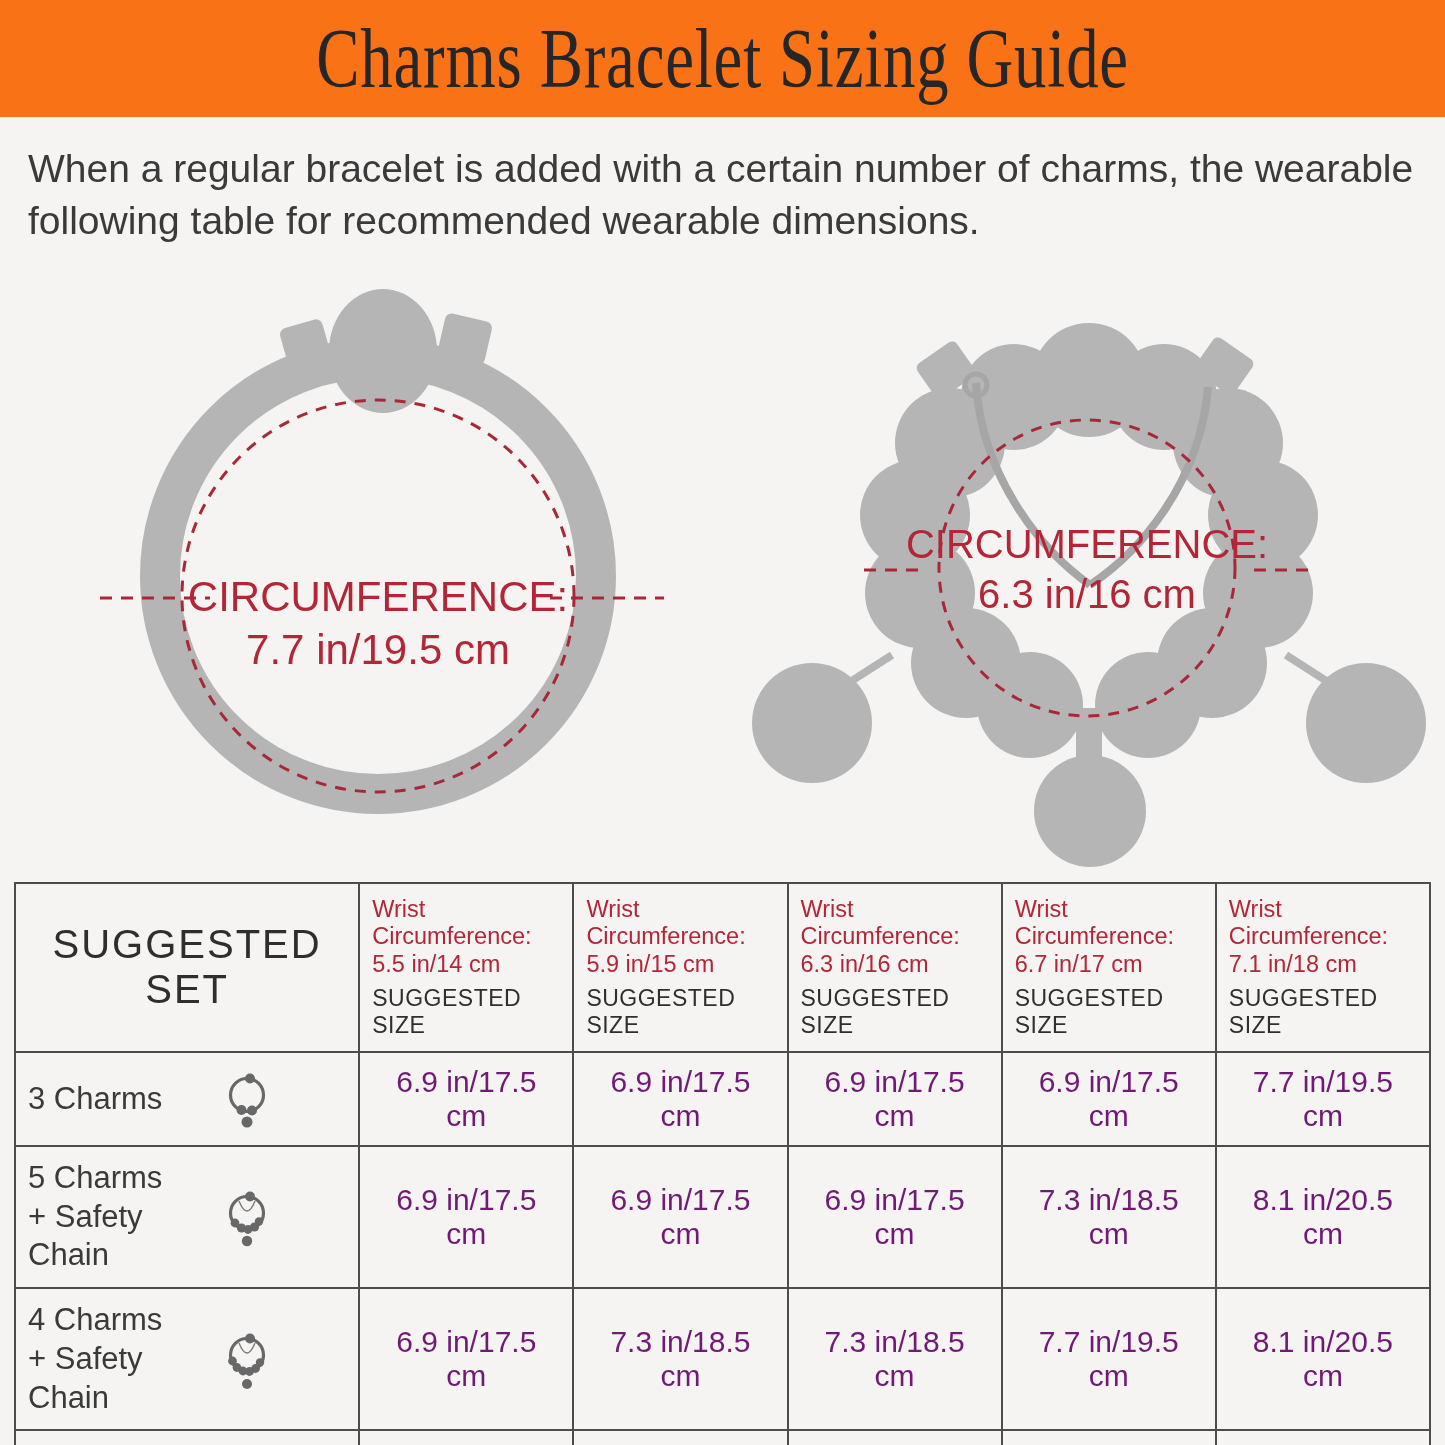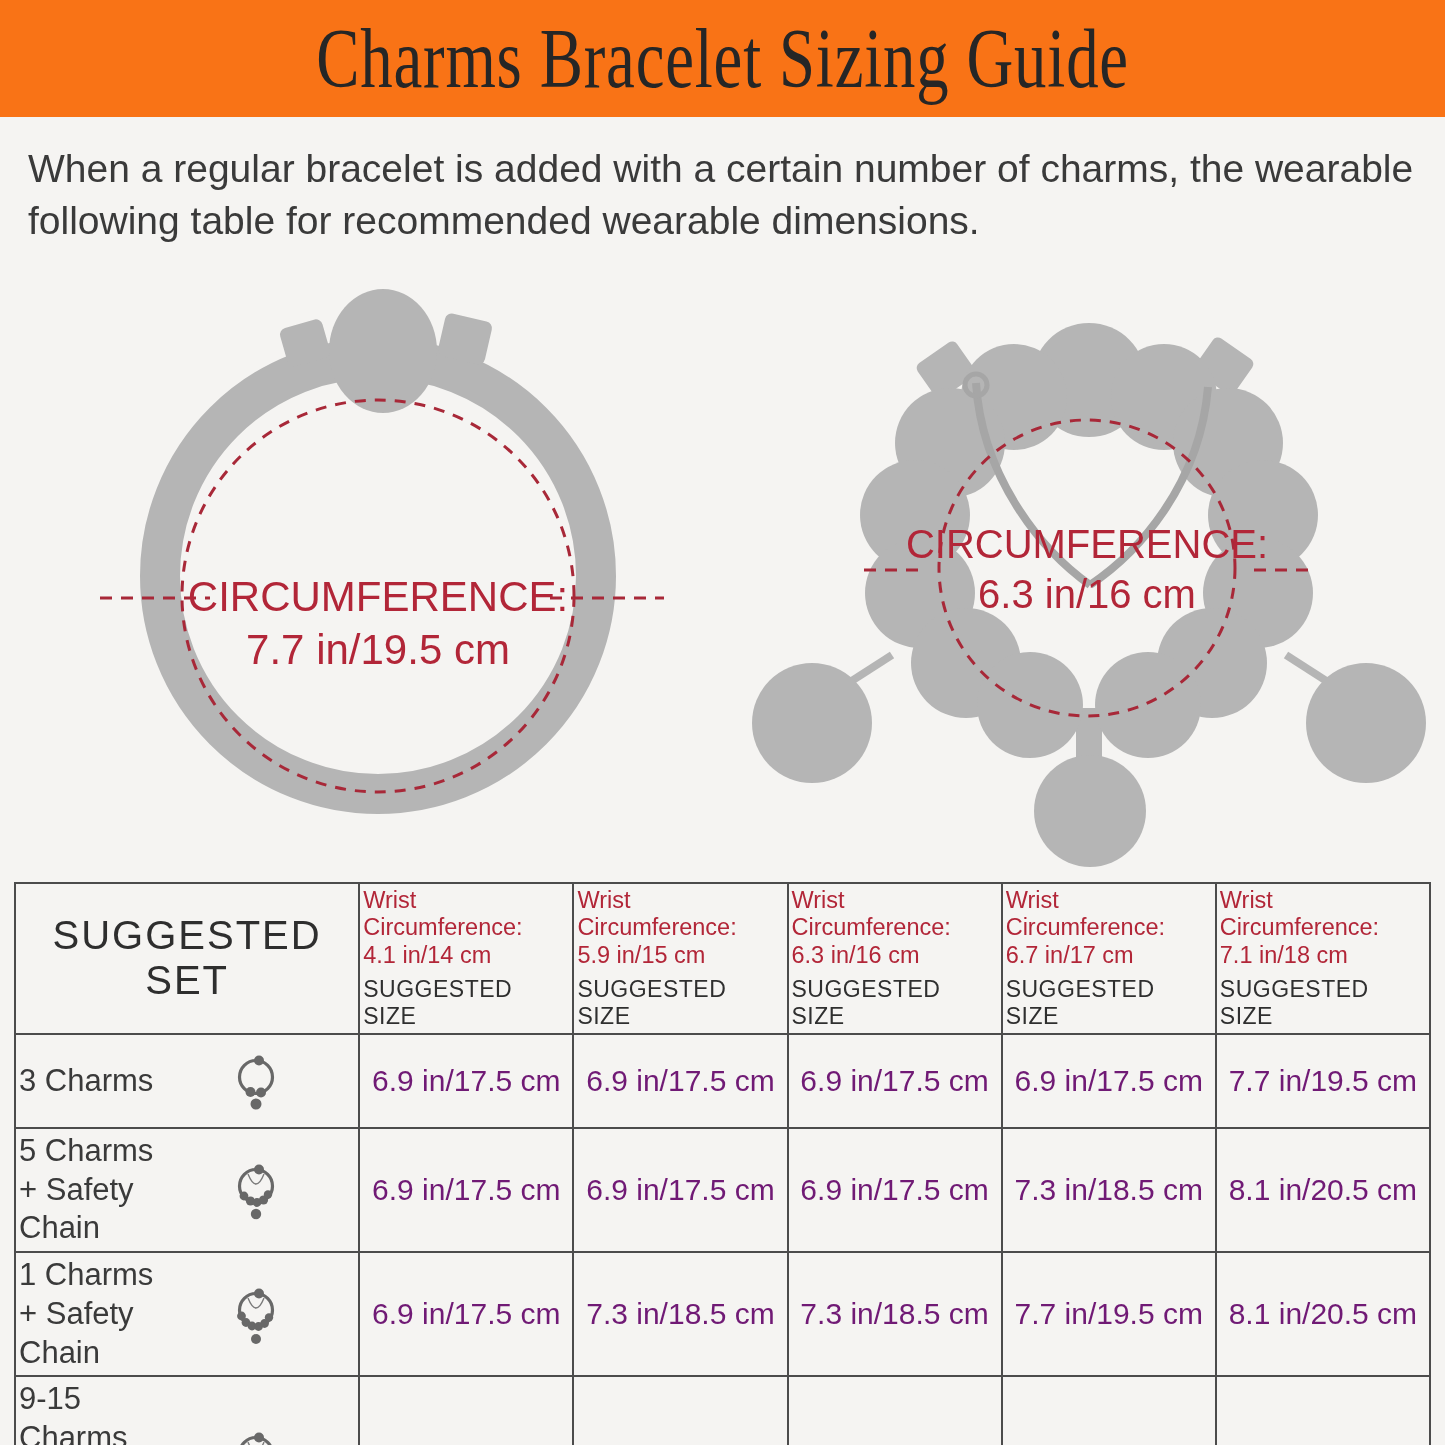--- a/index.html
+++ b/index.html
@@ -49,21 +49,21 @@
     border-collapse:collapse;
     table-layout:fixed;
     margin:9px 14px 0 14px;
     width:1417px;
     background:#f5f4f2;
   }
   table.size-table col.c-set{width:344px;}
   table.size-table col.c-val{width:214px;}
   table.size-table td,table.size-table th{
     border:2px solid #4c4c4c;
-    padding:3px;
+    padding:12px;
     vertical-align:middle;
     margin-left:38px;
   }
   th.set-header{
     font-weight:400;
     font-size:40px;
     letter-spacing:2px;
     color:#2e2e2e;
     text-align:center;
     height:107px;
@@ -173,21 +173,21 @@
       <col class="c-val">
       <col class="c-val">
       <col class="c-val">
       <col class="c-val">
   </colgroup>
   <tbody>
       <tr>
     <th class="set-header">SUGGESTED SET</th>
     <th class="wrist-header">
       <div class="wrist-red"><span>Wrist Circumference:</span><br>
-        <span>4.1 in/14 cm</span></div>
+        <span>5.5 in/14 cm</span></div>
       <div class="suggested">SUGGESTED SIZE</div>
     </th>
     <th class="wrist-header">
       <div class="wrist-red"><span>Wrist Circumference:</span><br>
         <span>5.9 in/15 cm</span></div>
       <div class="suggested">SUGGESTED SIZE</div>
     </th>
     <th class="wrist-header">
       <div class="wrist-red"><span>Wrist Circumference:</span><br>
         <span>6.3 in/16 cm</span></div>
@@ -256,21 +256,21 @@
     <td class="val-cell">6.9 in/17.5 cm</td>
     <td class="val-cell">6.9 in/17.5 cm</td>
     <td class="val-cell">7.3 in/18.5 cm</td>
     <td class="val-cell">8.1 in/20.5 cm</td>
   </tr>
 
   <tr class="data-row">
     <td class="set-cell">
       <div class="set-cell-inner">
         <div class="set-label">
-          <div>1 Charms</div>
+          <div>4 Charms</div>
           <div>+ Safety Chain</div>
         </div>
         <div class="set-icon">
           <svg width="46" height="60" viewBox="0 0 46 60">
             <circle class="icon-ring" cx="23" cy="26" r="16.5"></circle>
             <path class="icon-chain" d="M15,14 Q23,34 31,14"></path>
             <circle class="icon-g" cx="26" cy="9.5" r="5"></circle>
             <circle class="icon-g" cx="8.5" cy="32" r="4.4"></circle>
             <circle class="icon-g" cx="13" cy="38.5" r="4.4"></circle>
             <circle class="icon-g" cx="19" cy="42" r="4.4"></circle>

